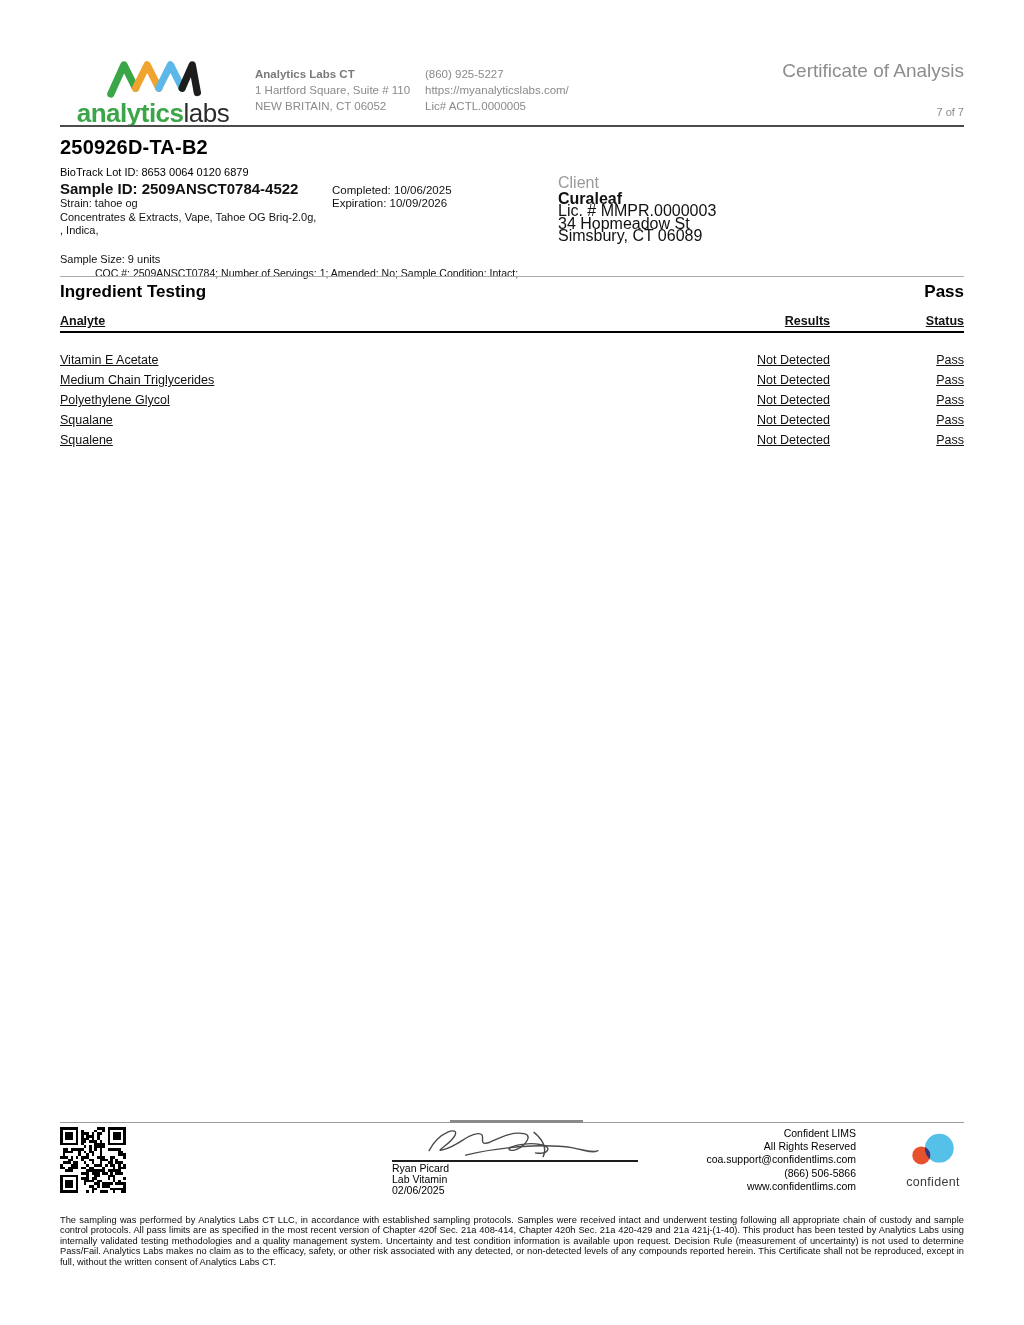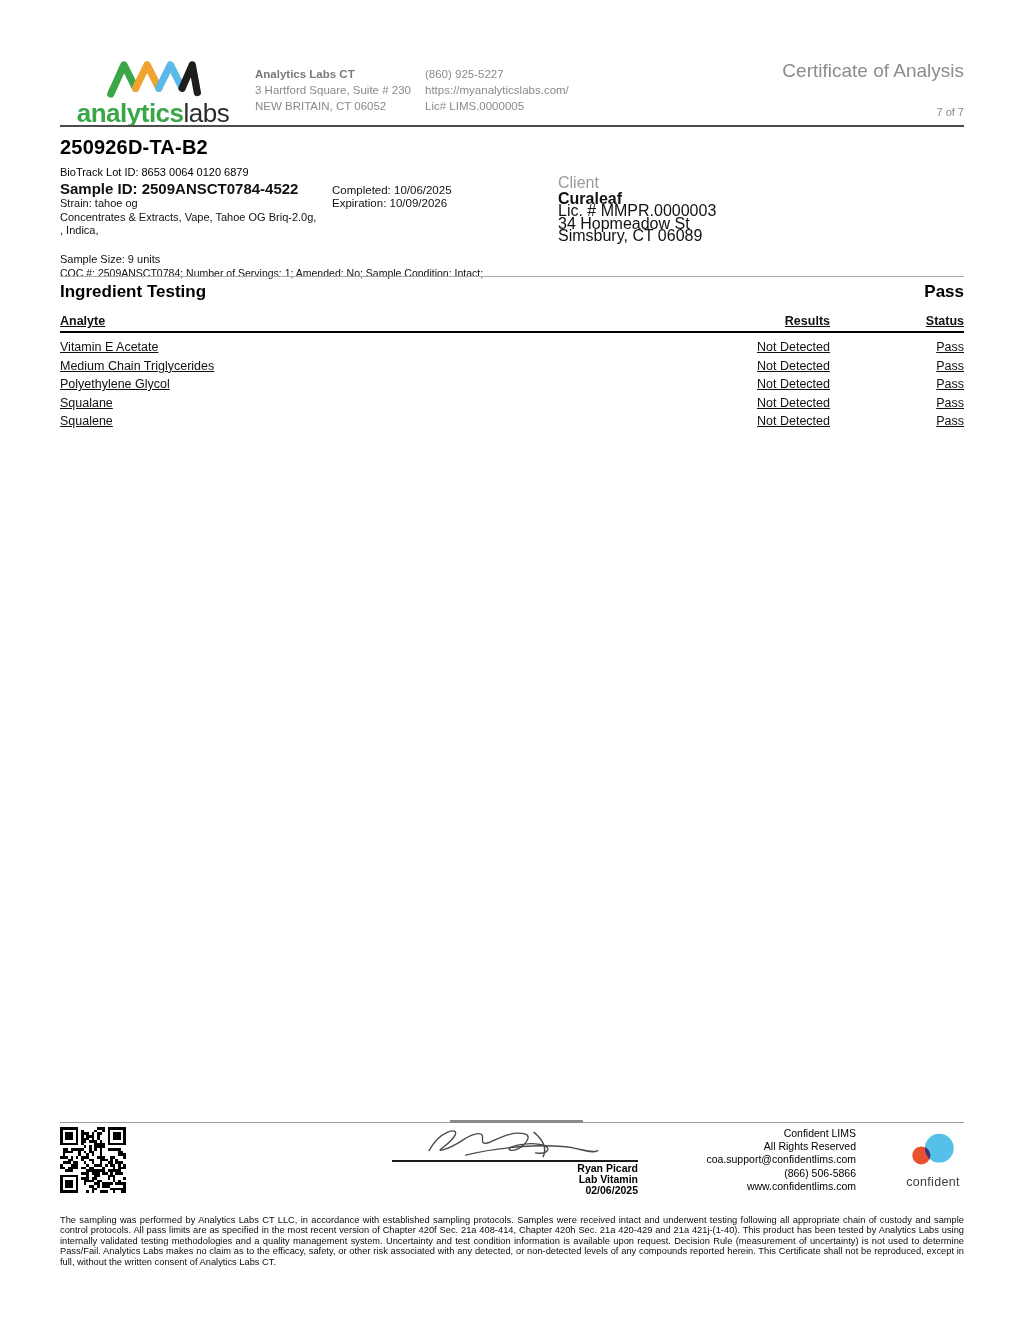--- a/index.html
+++ b/index.html
@@ -28,21 +28,21 @@
   .sample { position:absolute; left:60px; top:136px; width:495px; }
   .batch-id { font-size:20px; font-weight:700; color:#000; letter-spacing:0.2px; }
   .biotrack { margin-top:7px; font-size:11px; color:#000; }
   .row { display:flex; align-items:baseline; }
   .cell-l { width:272px; flex:none; }
   .sample-id { font-size:15px; font-weight:700; margin-top:2px; }
   .small-line { font-size:11px; line-height:12.5px; }
   .meta-line { font-size:11.5px; }
   .product { font-size:11px; line-height:12.5px; margin-top:1px; }
   .sample-size { margin-top:16px; font-size:11px; }
-  .coc { margin-top:2px; font-size:10.5px; }
+  .coc { margin-top:2px; font-size:10.5px;margin-left:35px; }
 
   .client { position:absolute; left:558px; top:177px; font-size:16px; line-height:12.5px; }
   .client-label { color:#9a9a9a; margin-bottom:3px; }
   .client-name { font-weight:700; }
 
   .section-divider { position:absolute; left:60px; right:60px; top:276px; height:1px; background:#ababab; }
 
   
   .ingredient { position:absolute; left:60px; right:60px; top:282px; }
   .title-row { display:flex; justify-content:space-between; align-items:baseline; }
@@ -50,30 +50,30 @@
   .overall-status { font-size:17px; font-weight:700; color:#000; }
   .tbl { margin-top:12px; }
   .tr { display:flex; align-items:baseline; }
   .tr-head { border-bottom:2px solid #000; }
   .tr-head .c { font-weight:700; }
   .c { font-size:12.5px;text-decoration:underline; }
   .c-analyte { flex:1; text-align:left; }
   .c-results { width:170px; flex:none; text-align:right; }
   .c-status { width:134px; flex:none; text-align:right; }
   .tr-head { padding-bottom:3px; }
-  .tr-data { padding-top:7px; height:18.5px; }
+  .tr-data { padding-top:20px; height:18.5px; }
 
   
   .footer-divider { position:absolute; left:60px; right:60px; top:1122px; height:1px; background:#9c9c9c; }
   .sig-top-seg { position:absolute; left:450px; top:1120px; width:133px; height:3px; background:#8a8a8a; }
 
   .qr { position:absolute; left:60px; top:1127px; width:66px; height:66px; }
   .qr svg { width:66px; height:66px; display:block; }
 
-  .signature { position:absolute; left:392px; top:1124px; width:246px; text-align:right;font-weight:bold; }
+  .signature { position:absolute; left:392px; top:1124px; width:246px; text-align:left; }
   .sig-scribble { display:block; margin:0 auto; }
   .sig-line { border-top:2px solid #1c1c1c; margin-top:-2px; }
   .sig-text { font-size:10.5px; line-height:10.5px; color:#000; }
   .sig-text div { margin-top:0.5px; }
 
   .lims { position:absolute; right:60px; top:1127px; display:flex; align-items:flex-start;gap:30px; }
   .lims-text { text-align:right; font-size:10.5px; line-height:13.2px; color:#000; }
   .lims-logo { width:62px; margin-left:16px; text-align:center; padding-top:4px; }
   .lims-logo-word { font-size:12.5px; color:#3c3c3c; letter-spacing:0.3px; margin-top:2px; }
 
@@ -89,28 +89,28 @@
       <path d="M8,52 L26,12 L42,44" stroke="#3aa648" stroke-width="10"></path>
       <path d="M42,44 L58,12 L74,44" stroke="#f0a32e" stroke-width="10"></path>
       <path d="M74,44 L90,12 L106,44" stroke="#5cb8e8" stroke-width="10"></path>
       <path d="M106,44 L120,12 L127,50" stroke="#1d1d1b" stroke-width="10"></path>
     </svg>
     <div class="wordmark"><span class="w1">analytics</span><span class="w2">labs</span></div>
   </div>
 
   <div class="lab-info">
     <div class="lab-name">Analytics Labs CT</div>
-    <div>3 Hartford Square, Suite # 230</div>
+    <div>1 Hartford Square, Suite # 110</div>
     <div>NEW BRITAIN, CT 06052</div>
   </div>
 
   <div class="contact-info">
     <div>(860) 925-5227</div>
     <div>https://myanalyticslabs.com/</div>
-    <div>Lic# LIMS.0000005</div>
+    <div>Lic# ACTL.0000005</div>
   </div>
 
   <div class="doc-meta">
     <div class="doc-title">Certificate of Analysis</div>
     <div class="page-num">7 of 7</div>
   </div>
 
   <div class="header-divider"></div>
 
   <div class="sample">

